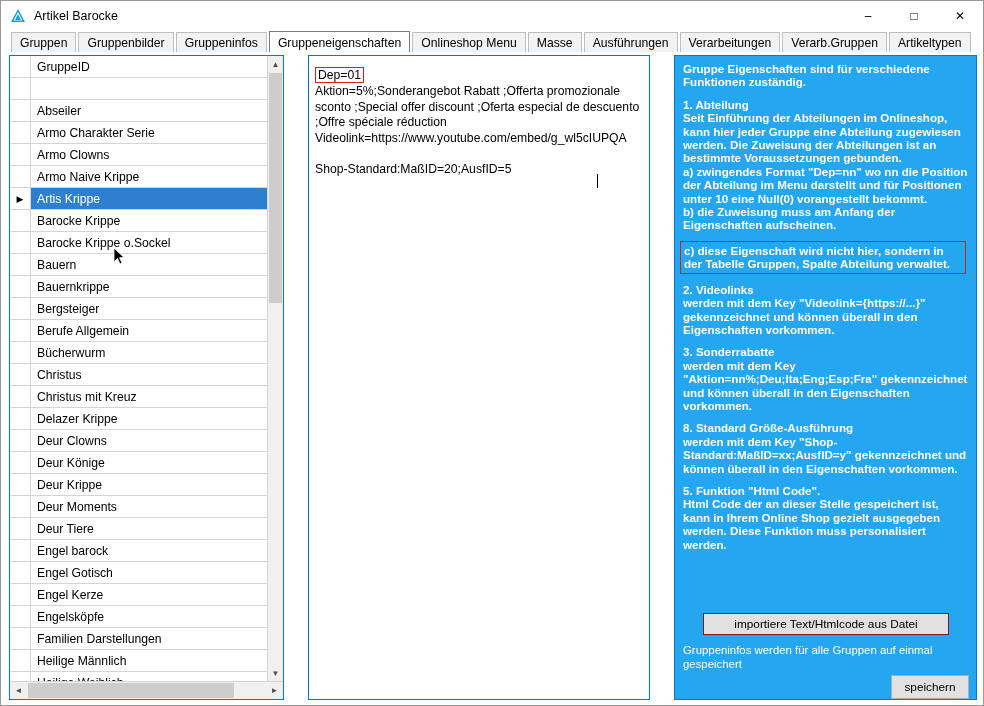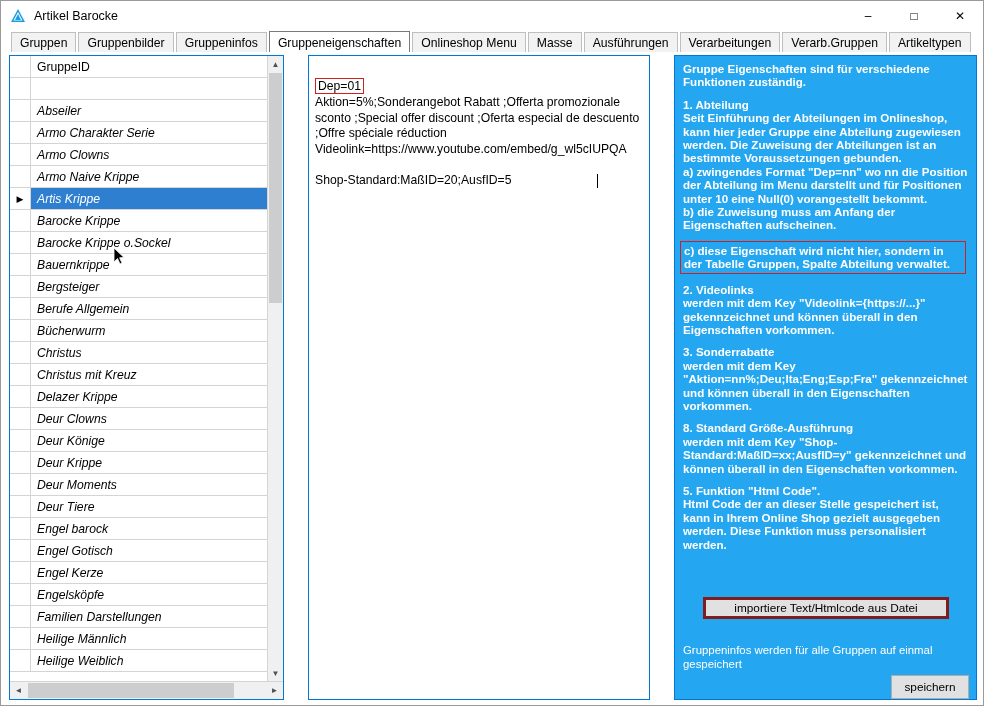--- a/index.html
+++ b/index.html
@@ -140,21 +140,20 @@
   }
   .grow .cell {
     flex: 1;
     font-size: 12.2px;
     display: flex;
     align-items: center;
     padding-left: 6px;
     color: #000;
     white-space: nowrap;
     overflow: hidden;
-    font-style: italic;
   }
   .grow.selected .cell {
     background: #2f7fd1;
     color: #ffffff;
   }
   .cursor-arrow {
     position: absolute;
     left: 104px; top: 170px;
     width: 12px; height: 18px;
     pointer-events: none;
@@ -205,21 +204,21 @@
     background: #cdcdcd;
   }
 
   
   .text-panel {
     flex: 1;
     margin-left: 8px;
     height: 645px;
     border: 1px solid #0078d7;
     background: #ffffff;
-    padding: 20px 6px;
+    padding: 9px 6px;
     position: relative;
     overflow: hidden;
   }
   .prop-line {
     font-size: 12.2px;
     color: #000;
     line-height: 15.5px;
     white-space: pre-wrap;
     word-break: break-word;
   }
@@ -260,25 +259,25 @@
   }
   .info-p.boxed {
     border: 1.5px solid #d02020;
     padding: 2px 3px;
     margin-left: -3px;
     margin-right: 2px;
   }
   .info-btn {
     position: absolute;
     left: 28px;
-    bottom: 80px;
+    bottom: 64px;
     width: 246px;
     height: 22px;
     background: #e1e1e1;
-    border: 3px solid #7f1d1d;
+    border: 1px solid #7f1d1d;
     font-size: 11.8px;
     color: #000;
     display: flex;
     align-items: center;
     justify-content: center;
   }
   .info-note {
     position: absolute;
     left: 8px;
     bottom: 28px;
@@ -371,20 +370,24 @@
         <div class="grow">
             <div class="sel"></div>
             <div class="cell">Barocke Krippe</div>
           </div>
         <div class="grow">
             <div class="sel"></div>
             <div class="cell">Barocke Krippe o.Sockel</div>
           </div>
         <div class="grow">
             <div class="sel"></div>
+            <div class="cell">Bauern</div>
+          </div>
+        <div class="grow">
+            <div class="sel"></div>
             <div class="cell">Bauernkrippe</div>
           </div>
         <div class="grow">
             <div class="sel"></div>
             <div class="cell">Bergsteiger</div>
           </div>
         <div class="grow">
             <div class="sel"></div>
             <div class="cell">Berufe Allgemein</div>
           </div>

